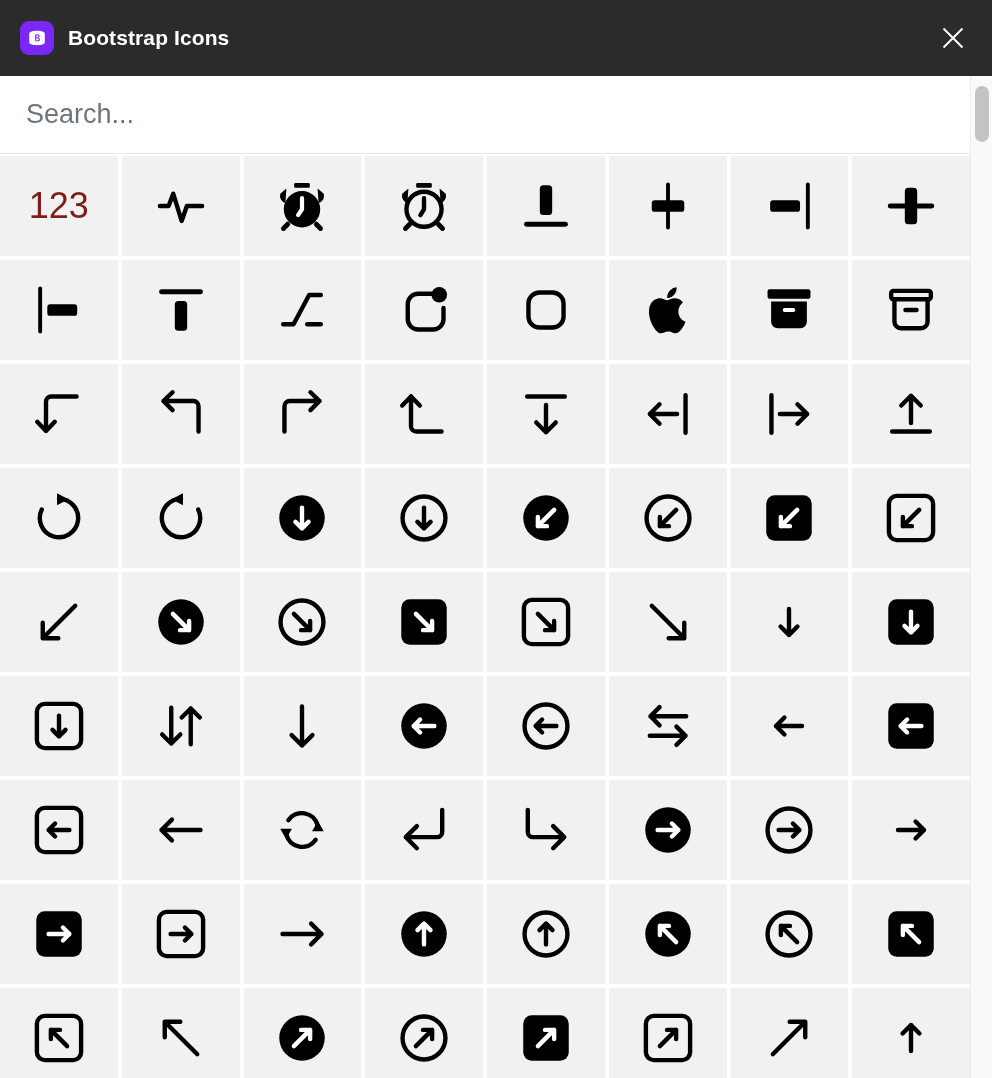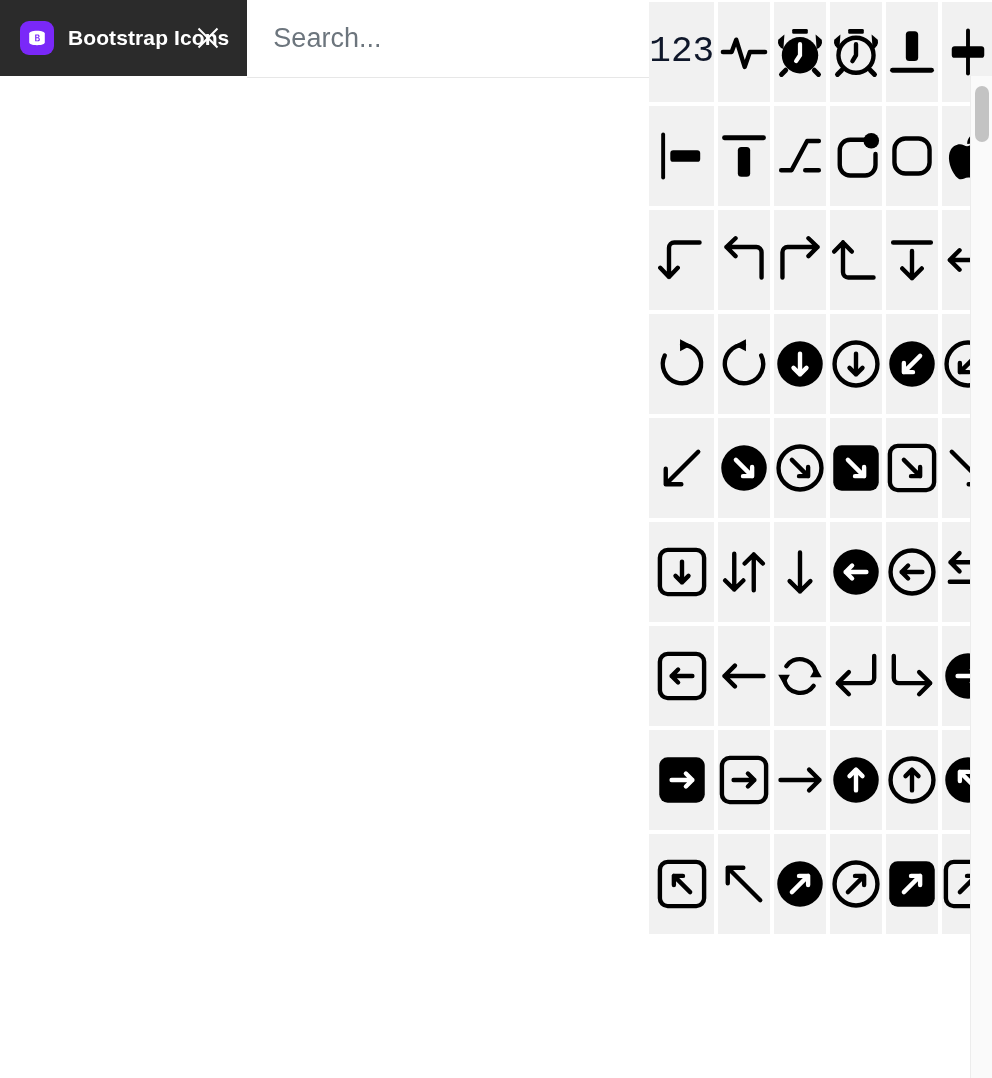--- a/index.html
+++ b/index.html
@@ -9,21 +9,21 @@
     width: 992px; height: 1078px;
     overflow: hidden;
     background: #ffffff;
     font-family: "Liberation Sans", sans-serif;
   }
   #app {
     position: relative;
     width: 992px; height: 1078px;
     background: #fff;
     display: flex;
-    flex-direction: row;
+    flex-direction: column;
     overflow: hidden;
   }
 
   
   .titlebar {
     flex: 0 0 auto;
     height: 76px;
     background: #2b2b2b;
     display: flex;
     align-items: center;
@@ -110,23 +110,23 @@
     background: #f1f1f1;
     height: 100px;
     display: flex;
     align-items: center;
     justify-content: center;
     cursor: pointer;
     user-select: none;
   }
   .cell svg { display: block; }
   .cell .numglyph {
-    font-family: Liberation Mono, monospace;
+    font-family: Liberation Sans, sans-serif;
     font-size: 36px;
-    color: #0f172a;
+    color: #7f1d1d;
     letter-spacing: 0px;
     line-height: 1;
   }
 
   
   .scrollbar-track {
     position: absolute;
     top: 76px;
     right: 0;
     width: 22px;

